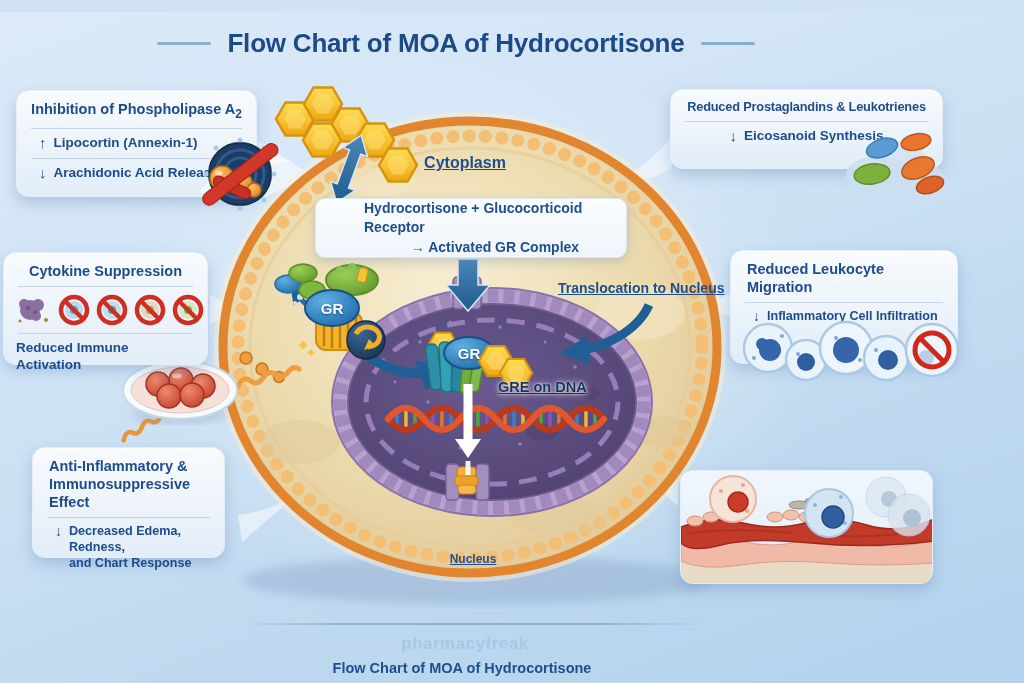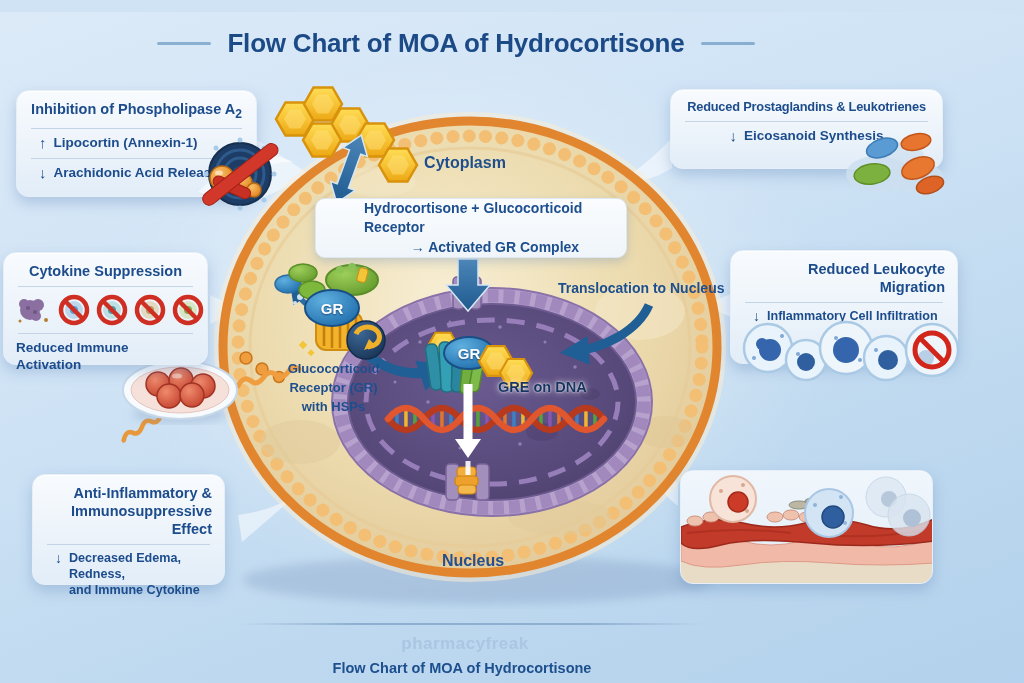--- a/index.html
+++ b/index.html
@@ -13,43 +13,43 @@
   .title-row{position:absolute;left:0;top:16px;width:912px;display:flex;align-items:center;justify-content:center;gap:16px;z-index:2;}
   .title-row h1{margin:0;font-size:26px;font-weight:bold;color:#1b4a86;letter-spacing:-.2px;}
   .dash{width:54px;height:3px;border-radius:2px;background:#6f9cc6;opacity:.75;}
   
   .callout{position:absolute;z-index:2;box-sizing:border-box;border-radius:13px;
          background:linear-gradient(180deg,#f8fbfe 0%,#ecf3fa 55%,#e2edf8 100%);
          border:1px solid #e6eff8;
          box-shadow:0 6px 14px rgba(96,136,184,.35), inset 0 1px 0 #ffffff;
          color:#1c4c8c;padding:9px 12px;}
   .callout-title{font-weight:bold;font-size:14.5px;text-align:center;line-height:1.25;}
-  .callout-title.left{text-align:right;padding-left:4px;}
+  .callout-title.left{text-align:left;padding-left:4px;}
   .callout-title.tight{font-size:12.8px;letter-spacing:-.2px;}
   .rule{height:1px;background:#c3d4e6;margin:6px 2px;}
   .callout-item{font-weight:bold;font-size:13.5px;display:flex;gap:7px;align-items:flex-start;padding-left:10px;line-height:1.25;}
   .callout-item.center{justify-content:center;padding-left:0;}
   .callout-item.small{font-size:12.6px;}
   .callout-item .arrow{font-size:1.1em;line-height:1.1;}
   #box-pla2{left:16px;top:78px;width:241px;height:107px;}
   #box-eico{left:670px;top:77px;width:273px;height:80px;}
   #box-cyto{left:3px;top:240px;width:205px;height:113px;}
   #box-leuko{left:730px;top:238px;width:228px;height:114px;}
-  #box-anti{left:32px;top:462px;width:193px;height:111px;}
+  #box-anti{left:32px;top:435px;width:193px;height:111px;}
   #box-tissue{left:680px;top:458px;width:253px;height:114px;padding:0;overflow:hidden;}
   .icon-row{display:block;margin:2px auto 0 auto;}
   
   .center-box{position:absolute;left:315px;top:186px;width:312px;height:60px;z-index:2;box-sizing:border-box;
          background:linear-gradient(180deg,#fafcfe,#eff5fa);border:1px solid #dde8f2;border-radius:10px;
          box-shadow:0 4px 10px rgba(96,136,184,.3);display:flex;flex-direction:column;align-items:center;justify-content:center;
          color:#1d4f8e;font-weight:bold;font-size:14px;line-height:1.4;padding-left:48px;}
   
-  .lbl{position:absolute;z-index:2;font-weight:bold;color:#1d4f8e;}
+  .lbl{position:absolute;z-index:2;font-weight:bold;color:#1d4f8e;text-decoration:underline;}
   #lbl-cytoplasm{left:400px;top:142px;width:130px;text-align:center;font-size:16px;}
-  #lbl-nucleus{left:408px;top:540px;width:130px;text-align:center;font-size:16px;color:#25508f;}
+  #lbl-nucleus{left:408px;top:540px;width:130px;text-align:center;font-size:12px;color:#25508f;}
   #lbl-transloc{left:558px;top:268px;width:170px;font-size:14px;}
   #lbl-gre{left:498px;top:367px;font-size:14.5px;color:#16345f;text-shadow:0 0 6px rgba(255,255,255,.9),0 0 2px rgba(255,255,255,.9);text-align:right;}
   #lbl-grhsp{left:276px;top:348px;width:115px;text-align:center;font-size:13px;line-height:1.45;}
   .gr-badge{position:absolute;z-index:2;color:#fff;font-weight:bold;font-size:15px;text-shadow:0 1px 2px rgba(0,40,90,.65);transform:translate(-50%,-50%);}
   #gr-badge-cyto{left:332px;top:296px;}
   #gr-badge-nuc{left:469px;top:341px;}
   
   .footer-line{position:absolute;left:240px;top:611px;width:465px;height:2px;z-index:2;
          background:linear-gradient(90deg,rgba(143,175,208,0),#8fafd0 25%,#8fafd0 75%,rgba(143,175,208,0));}
   .watermark{position:absolute;left:0;top:622px;width:930px;text-align:center;z-index:2;
@@ -373,21 +373,21 @@
 
   <div class="callout" id="box-anti">
     <div class="callout-title left">
       <div>Anti-Inflammatory &amp;</div>
       <div>Immunosuppressive Effect</div>
     </div>
     <div class="rule"></div>
     <div class="callout-item small">
       <span class="arrow">↓</span>
       <span><span>Decreased Edema, Redness,</span><br>
-      <span>and Immune Cytokine</span></span>
+      <span>and Chart Response</span></span>
     </div>
   </div>
 
   <div class="callout" id="box-tissue">
     <svg width="253" height="114" viewBox="0 0 253 114">
       <defs>
           <linearGradient id="tisBg" x1="0" y1="0" x2="0" y2="1">
             <stop offset="0%" stop-color="#f0f6fc"></stop>
             <stop offset="100%" stop-color="#e2edf7"></stop>
           </linearGradient>
@@ -506,25 +506,20 @@
 
   <div class="center-box">
     <div>Hydrocortisone + Glucocorticoid Receptor</div>
     <div>→ Activated GR Complex</div>
   </div>
 
   <div class="lbl" id="lbl-cytoplasm">Cytoplasm</div>
   <div class="lbl" id="lbl-nucleus">Nucleus</div>
   <div class="lbl" id="lbl-transloc">Translocation to Nucleus</div>
   <div class="lbl" id="lbl-gre">GRE on DNA</div>
-  <div class="lbl" id="lbl-grhsp">
-    <div>Glucocorticoid</div>
-    <div>Receptor (GR)</div>
-    <div>with HSPs</div>
-  </div>
   <span class="gr-badge" id="gr-badge-cyto">GR</span>
   <span class="gr-badge" id="gr-badge-nuc">GR</span>
 
   <div class="footer-line"></div>
   <div class="watermark">pharmacyfreak</div>
   <div class="footer-caption">Flow Chart of MOA of Hydrocortisone</div>
 
 </div>
 
 </body></html>

